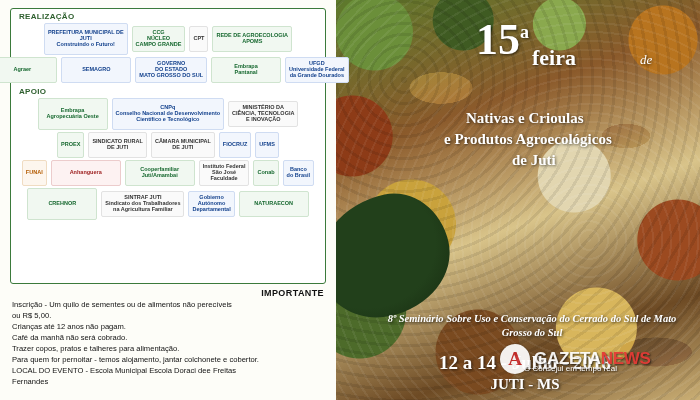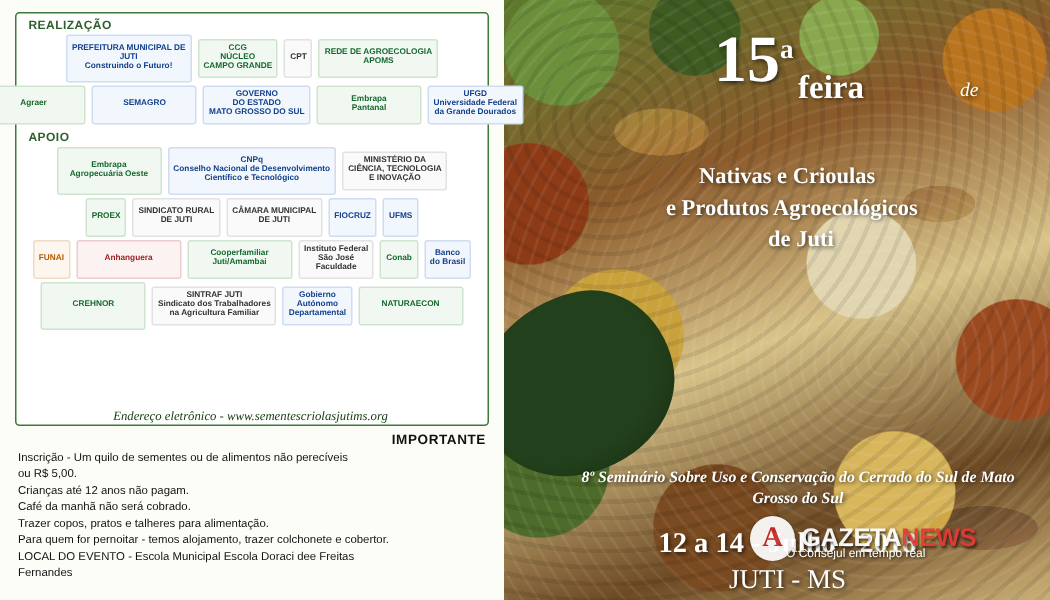--- a/index.html
+++ b/index.html
@@ -129,21 +129,21 @@
     font-size:10.5px;line-height:1.35;text-align:center;
     text-shadow:1px 1px 3px rgba(0,0,0,.7);
   }
   .dates{
     position:absolute;left:400px;top:352px;width:250px;color:#ffffff;
     font-family:"Liberation Serif", serif;font-weight:bold;font-size:19px;
     text-align:center;text-shadow:1px 1px 3px rgba(0,0,0,.7);
   }
   .city{
     position:absolute;left:400px;top:376px;width:250px;color:#ffffff;
-    font-family:"Liberation Serif", serif;font-weight:normal;font-size:18px;
+    font-family:"Liberation Serif", serif;font-weight:bold;font-size:15px;
     text-align:center;text-shadow:1px 1px 3px rgba(0,0,0,.7);
   }
   
   .wm{
     position:absolute;left:500px;top:344px;display:flex;align-items:center;gap:4px;
     opacity:.92;
   }
   .wm-circle{
     width:30px;height:30px;border-radius:50%;background:#ffffff;
     display:flex;align-items:center;justify-content:center;
@@ -214,30 +214,29 @@
       </div>
 
       <div class="logo-row">
         <div class="logo green wide tall">CREHNOR</div>
         <div class="logo plain">SINTRAF JUTI<br>Sindicato dos Trabalhadores<br>na Agricultura Familiar</div>
         <div class="logo blue">Gobierno<br>Autónomo<br>Departamental</div>
         <div class="logo green wide">NATURAECON</div>
       </div>
     </div>
 
-    <div class="site">Endereço eletrônico - www.sementescriolasjutims.org</div>
     <div class="important">IMPORTANTE</div>
 
     <div class="info">
       <div>Inscrição -  Um quilo de sementes ou de alimentos não perecíveis</div>
       <div>ou R$ 5,00.</div>
       <div class="center">Crianças até 12 anos não pagam.</div>
       <div class="center">Café da manhã não será cobrado.</div>
       <div>Trazer copos,  pratos e talheres para alimentação.</div>
-      <div>Para quem for pernoitar - temos alojamento, trazer colchonete e cobertor.</div>
+      <div>Para quem for pernoitar - temos alojamento, jantar colchonete e cobertor.</div>
       <div>LOCAL DO EVENTO - Escola Municipal Escola Doraci dee Freitas</div>
       <div>Fernandes</div>
     </div>
   </div>
 
   <div class="title15"><span>15</span><sup>a</sup></div>
   <div class="feira">feira</div>
   <div class="de1">de</div>
   <div class="subt subt1">Nativas e Crioulas</div>
   <div class="subt subt2">e Produtos Agroecológicos</div>

